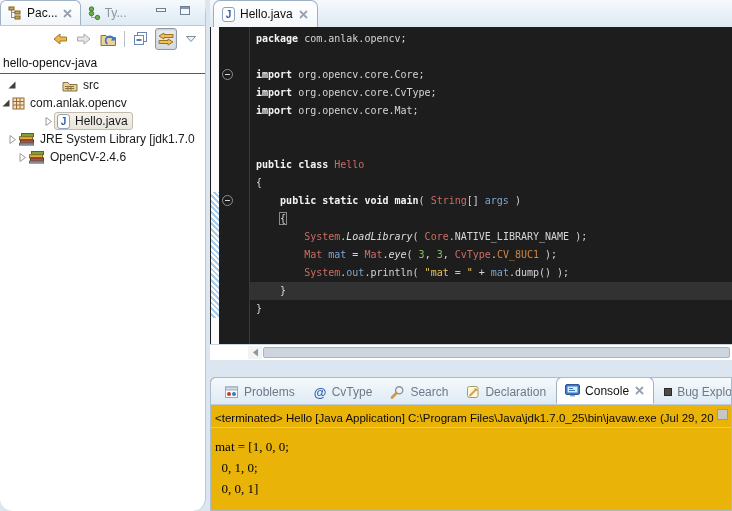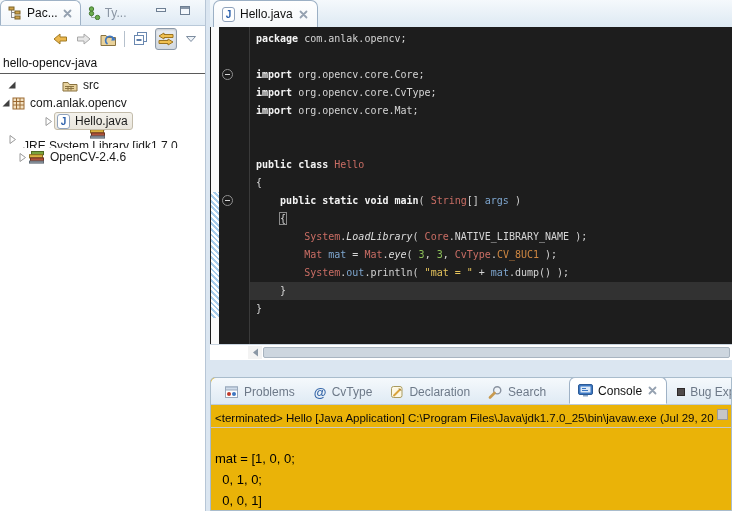--- a/index.html
+++ b/index.html
@@ -5,21 +5,21 @@
   html,body{margin:0;padding:0;}
   body{
     width:732px;height:511px;position:relative;overflow:hidden;
     background:#dbe6f1;
     font-family:"Liberation Sans", sans-serif;
     font-size:12px;color:#1a1a1a;
   }
   .icon{display:inline-flex;align-items:center;justify-content:center;flex:none;}
 
   
-  #left-panel{position:absolute;left:0;top:0;width:205px;height:511px;background:#fff;border-right:1px solid #b7c6d6;}
+  #left-panel{position:absolute;left:0;top:0;width:205px;height:511px;background:#fff;border-right:1px solid #b7c6d6;border-radius:13px;}
   #lp-tabbar{position:absolute;left:0;top:0;width:205px;height:25px;
     background:linear-gradient(#f5f9fc,#dfeaf4);border-bottom:1px solid #b9c9d9;display:flex;align-items:flex-end;}
   .tab{display:flex;align-items:center;gap:4px;height:24px;padding:0 7px;border-radius:6px 6px 0 0;color:#8a95a3;white-space:nowrap;}
   .tab.active{background:linear-gradient(#ffffff,#f2f6fa);border:1px solid #9fb2c6;border-bottom:none;color:#111;}
   #lp-winbtns{position:absolute;right:14px;top:5px;display:flex;gap:12px;}
   #lp-toolbar{position:absolute;left:0;top:26px;width:205px;height:25px;display:flex;align-items:center;justify-content:flex-end;gap:4px;padding-right:4px;box-sizing:border-box;}
   .tb-sep{width:1px;height:16px;background:#b5c0cc;margin:0 2px;}
   .tb-btn{display:flex;align-items:center;justify-content:center;width:20px;height:20px;border-radius:3px;}
   .tb-btn.pressed{background:linear-gradient(#e9edf2,#d3dae2);border:1px solid #8b99a9;box-shadow:inset 0 1px 2px rgba(0,0,0,.15);}
   #tree-root-label{position:absolute;left:3px;top:56px;font-size:12px;color:#111;}
@@ -56,26 +56,26 @@
   .fold-marker::after{content:"";position:absolute;left:2px;top:4px;width:5px;height:1px;background:#d8d8d8;}
   #ed-hscroll{position:absolute;left:210px;top:344px;width:522px;height:15px;background:#ffffff;border-top:1px solid #c9d4df;}
   #hs-arrow{position:absolute;left:38px;top:1px;width:14px;height:13px;display:flex;align-items:center;justify-content:center;background:#f3f3f3;}
   #hs-thumb{position:absolute;left:53px;top:2px;width:467px;height:11px;background:#cdd6df;border:1px solid #a8b4c0;border-radius:2px;box-sizing:border-box;}
 
   
   #bottom-panel{position:absolute;left:210px;top:377px;width:522px;height:134px;background:#eab308;border:1px solid #a9bccc;border-radius:5px 0 0 0;box-sizing:border-box;}
   #bp-tabbar{height:26px;background:linear-gradient(#f5f9fc,#dfeaf4);border-bottom:1px solid #bccbdb;border-radius:5px 0 0 0;
     display:flex;align-items:flex-end;gap:2px;padding-left:5px;overflow:hidden;white-space:nowrap;}
   .bp-tab{display:flex;align-items:center;gap:5px;height:25px;padding:0 8px;color:#6d7988;}
-  .bp-tab.active{background:#ffffff;border:1px solid #9fb2c6;border-bottom:1px solid #fff;border-radius:6px 6px 0 0;color:#111;margin-left:13px;}
+  .bp-tab.active{background:#ffffff;border:1px solid #9fb2c6;border-bottom:1px solid #fff;border-radius:6px 6px 0 0;color:#111;}
   #console-body{position:relative;height:106px;}
   #console-toolbtn{position:absolute;right:3px;top:4px;width:9px;height:9px;background:#c6c6c6;border:1px solid #9a9a9a;}
   #console-title{padding:7px 0 3px 4px;font-size:11.5px;color:#0a0a0a;white-space:nowrap;overflow:hidden;}
   #console-sep{height:1px;background:#c8c8c8;}
-  #console-out{margin:20px 0 0 4px;font-family:Liberation Sans, sans-serif;font-size:13px;line-height:21px;color:#000;white-space:pre;}
+  #console-out{margin:8px 0 0 4px;font-family:Liberation Serif, serif;font-size:13px;line-height:21px;color:#000;white-space:pre;}
 </style>
 </head>
 <body>
 
 <div id="left-panel">
   <div id="lp-tabbar">
       <div class="tab active">
         <span class="icon">
           <svg width="15" height="14">
             <line x1="3.5" y1="2" x2="3.5" y2="12" stroke="#8a8a8a"></line>
@@ -220,21 +220,21 @@
           </span>
           <span class="tree-label">Hello.java</span>
         </span>
       </div>
       <div class="tree-row" style="padding-left: 6px;">
         <span class="icon tree-arrow">
           <svg width="10" height="10">
             <path d="M3 1.5 L8.5 5.5 L3 9.5 Z" fill="#fff" stroke="#9a9a9a"></path>
           </svg>
         </span>
-        <span style="display: inline-flex; align-items: center; flex-direction: column;">
+        <span style="display: inline-flex; align-items: center;">
           <span class="icon">
             <svg width="17" height="13">
               <rect x="3.5" y="0.5" width="12" height="3.2" fill="#79a33c" stroke="#4e6a24"></rect>
               <rect x="1.5" y="3.7" width="13" height="3.2" fill="#d9b13f" stroke="#8a6d1f"></rect>
               <rect x="2.5" y="6.9" width="13" height="3.2" fill="#b0533a" stroke="#6f3322"></rect>
               <rect x="1.5" y="10.1" width="14" height="2" fill="#9aa4ae" stroke="#5f6a74"></rect>
             </svg>
           </span>
           <span class="tree-label">JRE System Library [jdk1.7.0</span>
         </span>
@@ -312,36 +312,36 @@
       <div class="bp-tab">
         <span class="icon">
           <svg width="14" height="14">
             <text x="7" y="11.5" font-size="13" font-weight="bold" fill="#3465a8" text-anchor="middle" font-family="Liberation Sans, sans-serif">@</text>
           </svg>
         </span>
         <span>CvType</span>
       </div>
       <div class="bp-tab">
         <span class="icon">
+          <svg width="15" height="14">
+            <circle cx="9.2" cy="5.3" r="3.6" fill="#eef3f8" stroke="#8a93a0" stroke-width="1.4"></circle>
+            <line x1="6.5" y1="8" x2="2" y2="12.5" stroke="#c89a50" stroke-width="2.6" stroke-linecap="round"></line>
+          </svg>
+        </span>
+        <span>Search</span>
+      </div>
+      <div class="bp-tab">
+        <span class="icon">
           <svg width="14" height="14">
             <rect x="1.5" y="1.5" width="10.5" height="11" rx="2" fill="#fdf8e4" stroke="#a99b5f"></rect>
             <path d="M4 10.5 L10 4.5" stroke="#d9a33c" stroke-width="2" stroke-linecap="round"></path>
             <path d="M9 3.5 l2 2" stroke="#8a7340"></path>
           </svg>
         </span>
         <span>Declaration</span>
-      </div>
-      <div class="bp-tab">
-        <span class="icon">
-          <svg width="15" height="14">
-            <circle cx="9.2" cy="5.3" r="3.6" fill="#eef3f8" stroke="#8a93a0" stroke-width="1.4"></circle>
-            <line x1="6.5" y1="8" x2="2" y2="12.5" stroke="#c89a50" stroke-width="2.6" stroke-linecap="round"></line>
-          </svg>
-        </span>
-        <span>Search</span>
       </div>
       <div class="bp-tab active">
         <span class="icon">
           <svg width="15" height="13">
             <rect x="0.5" y="0.5" width="14" height="10" rx="1.5" fill="#3c77c2" stroke="#2c5a96"></rect>
             <rect x="2.5" y="2.5" width="10" height="6" fill="#dce9f7"></rect>
             <path d="M4 4.5 h4 M4 6.5 h6" stroke="#3c77c2"></path>
             <rect x="5" y="11" width="5" height="1.5" fill="#8aa5c4"></rect>
           </svg>
         </span>

